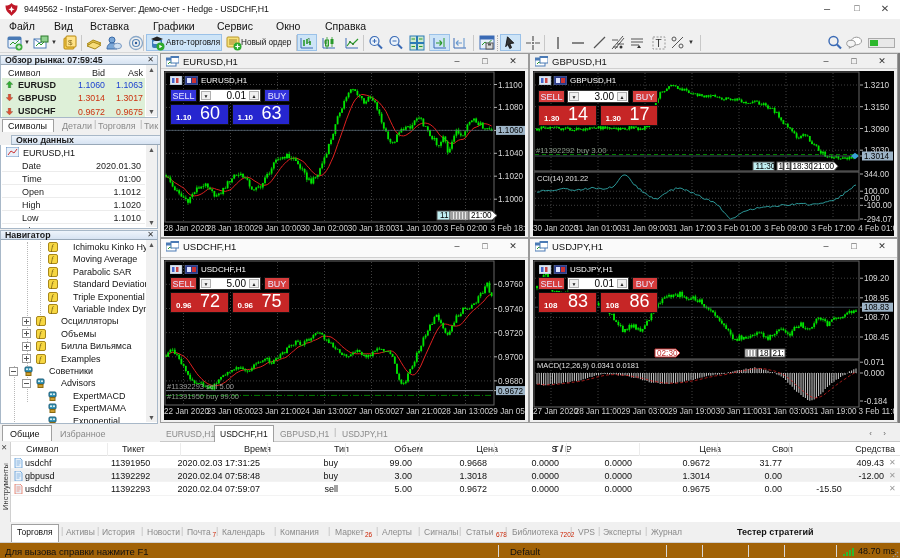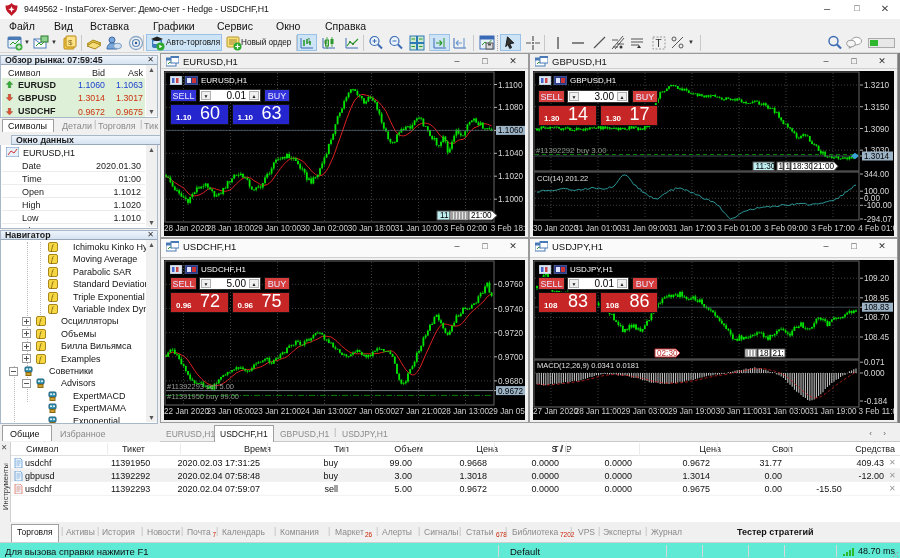--- a/index.html
+++ b/index.html
@@ -918,21 +918,21 @@
       <span class="ab" style="left:328px;top:4px;font-size:9px;color:#c0c0c0">|</span>
       <span class="ab" style="left:376px;top:4px;font-size:9px;color:#c0c0c0">|</span>
       <span class="ab" style="left:418px;top:4px;font-size:9px;color:#c0c0c0">|</span>
       <span class="ab" style="left:459px;top:4px;font-size:9px;color:#c0c0c0">|</span>
       <span class="ab" style="left:505px;top:4px;font-size:9px;color:#c0c0c0">|</span>
       <span class="ab" style="left:570px;top:4px;font-size:9px;color:#c0c0c0">|</span>
       <span class="ab" style="left:598px;top:4px;font-size:9px;color:#c0c0c0">|</span>
       <span class="ab" style="left:645px;top:4px;font-size:9px;color:#c0c0c0">|</span>
       <span class="ab" style="left:737px;top:5px;font-size:9px;font-weight:bold;color:#111">Тестер стратегий</span>
     </div>
-    <div class="ab" style="left:0;top:542px;width:900px;height:16px;background:#5eead4;border-top:1px solid #cfcfcf">
+    <div class="ab" style="left:0;top:542px;width:900px;height:16px;background:#a16207;border-top:1px solid #cfcfcf">
       <span class="ab" style="left:5px;top:2.5px;font-size:9.5px;color:#111">Для вызова справки нажмите F1</span>
       <div class="ab" style="left:498px;top:2px;height:12px;border-left:1px solid #d8d8d8"></div>
       <div class="ab" style="left:666px;top:2px;height:12px;border-left:1px solid #d8d8d8"></div>
       <div class="ab" style="left:702px;top:2px;height:12px;border-left:1px solid #d8d8d8"></div>
       <div class="ab" style="left:748px;top:2px;height:12px;border-left:1px solid #d8d8d8"></div>
       <div class="ab" style="left:784px;top:2px;height:12px;border-left:1px solid #d8d8d8"></div>
       <div class="ab" style="left:836px;top:2px;height:12px;border-left:1px solid #d8d8d8"></div>
       <span class="ab" style="left:510px;top:2.5px;font-size:9.5px;color:#111">Default</span>
       <svg class="ab" style="left:843px;top:4px" width="12" height="9" viewBox="0 0 12 9">
         <path d="M0 9V7h2v2zM3 9V5h2v4zM6 9V3h2v6zM9 9V1h2v8z" fill="#2db82d"></path>

